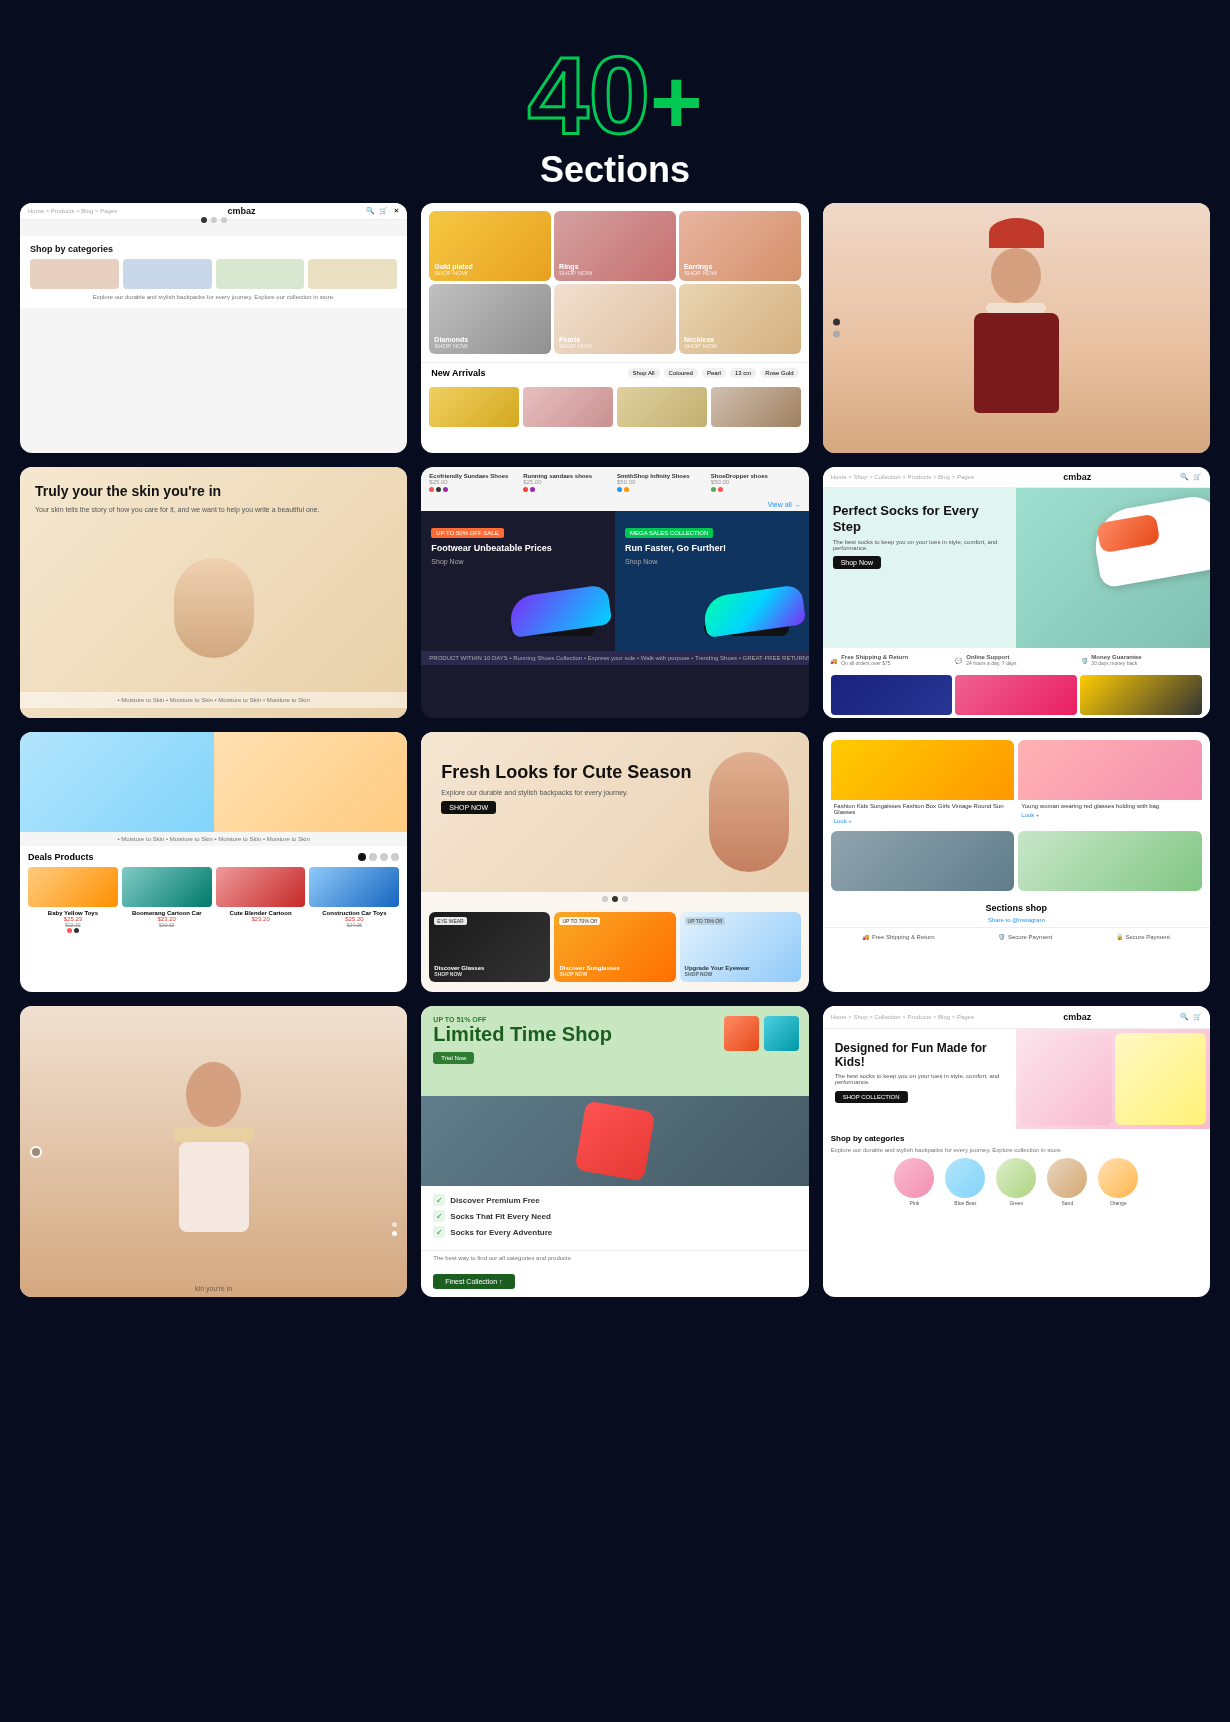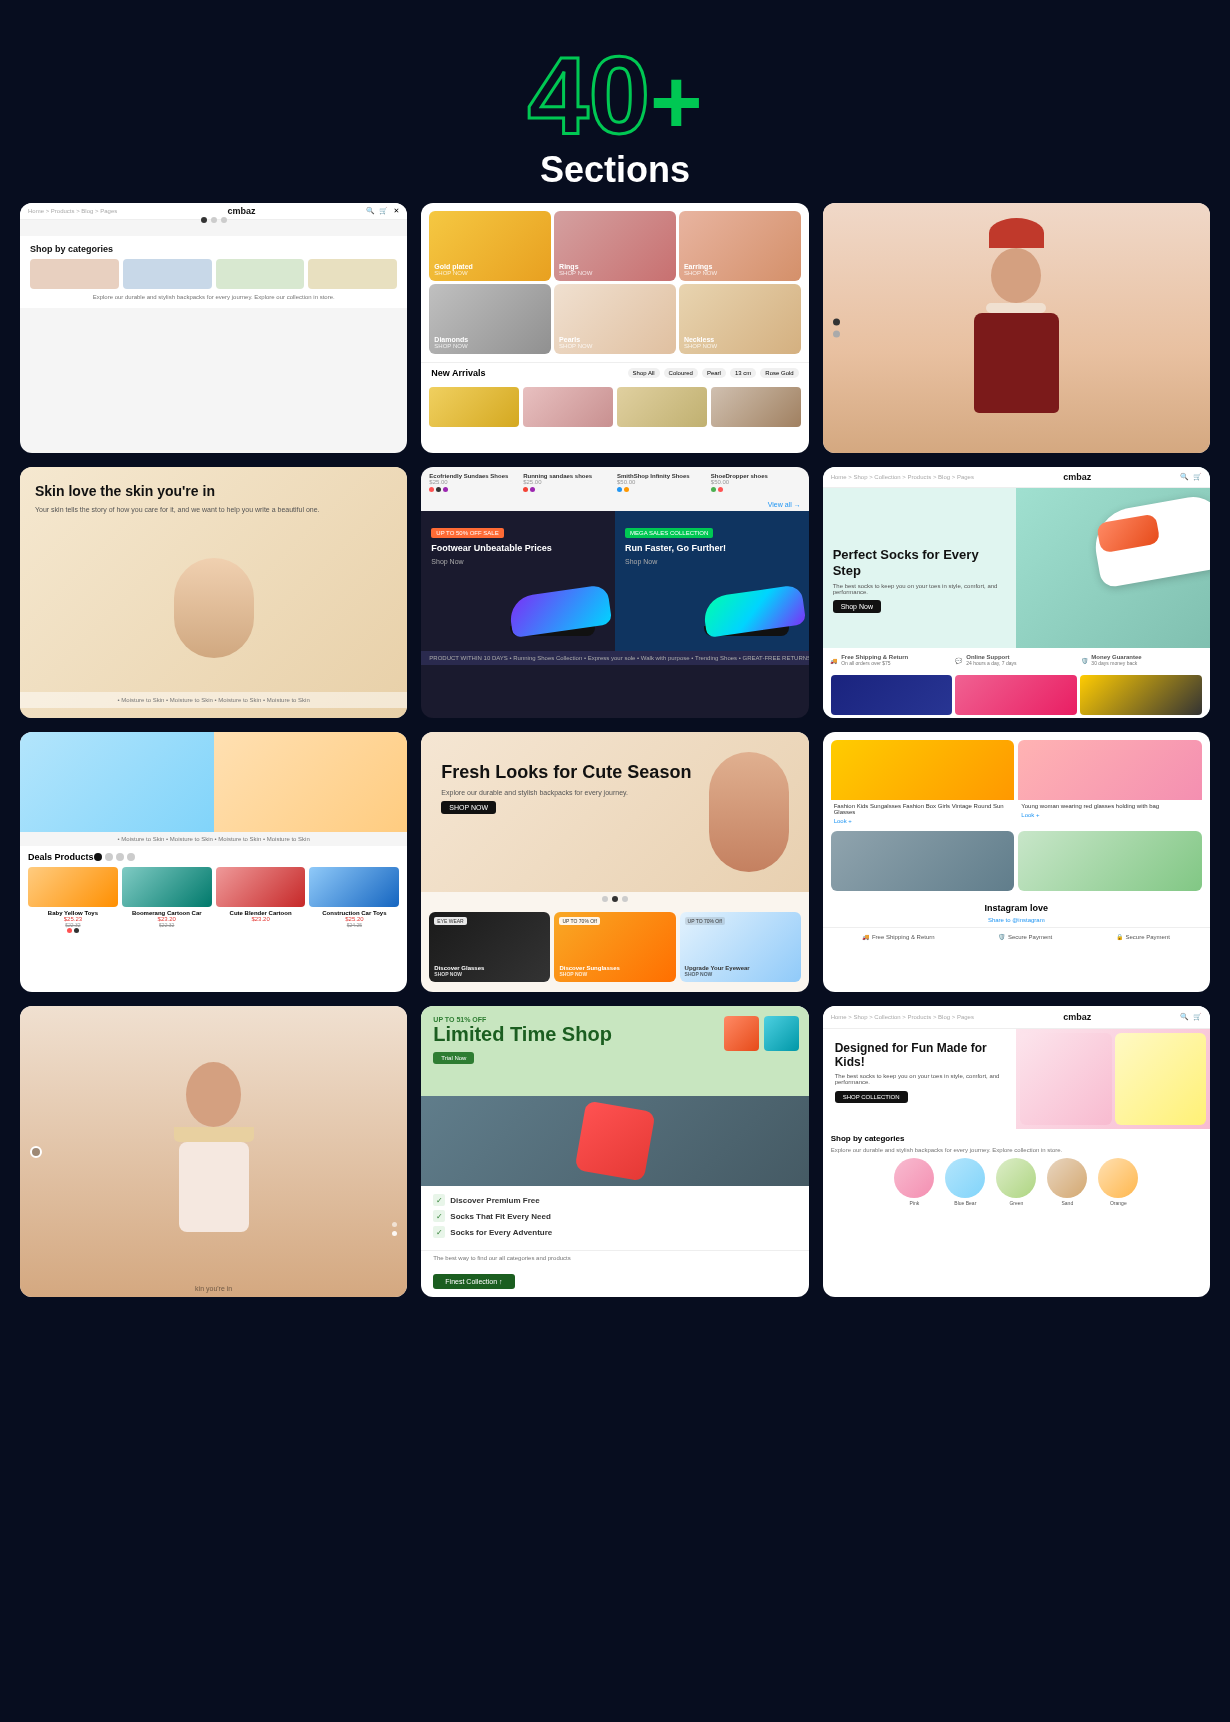--- a/index.html
+++ b/index.html
@@ -338,21 +338,20 @@
     }
 
     .socks-content {
       display: grid;
       grid-template-columns: 1fr 1fr;
       height: 160px;
     }
 
     .socks-text {
       padding: 15px 10px;
-      margin-top: 44px;
     }
 
     .socks-title {
       font-size: 13px;
       font-weight: 800;
       color: #111;
       line-height: 1.2;
     }
 
     .socks-desc {
@@ -913,21 +912,21 @@
     </div>
   </div>
 
 </div>
 
 <div class="grid-row">
 
   <div class="card card-skincare">
     <div style="height:100%;background:linear-gradient(135deg,#f5e8d0,#e8d0a8);display:flex;align-items:center;justify-content:center;flex-direction:column;padding:15px;position:relative;">
       <div style="position:absolute;top:15px;left:15px;right:15px;">
-        <div style="font-size:14px;font-weight:800;color:#111;line-height:1.3;">Skin love the skin you're in</div>
+        <div style="font-size:14px;font-weight:800;color:#111;line-height:1.3;">Truly your the skin you're in</div>
         <div style="font-size:7px;color:#555;margin-top:6px;">Your skin tells the story of how you care for it, and we want to help you write a beautiful one.</div>
       </div>
       <div style="position:absolute;bottom:10px;left:0;right:0;padding:5px 8px;background:rgba(255,255,255,0.5);">
         <div style="font-size:6px;color:#777;text-align:center;">• Moisture to Skin • Moisture to Skin • Moisture to Skin • Moisture to Skin</div>
       </div>
       <div style="width:80px;height:100px;background:linear-gradient(180deg,#f0d0b0,#d0a880);border-radius:40px;margin-top:30px;"></div>
     </div>
   </div>
 
   <div class="card card-shoes">
@@ -1051,21 +1050,21 @@
 
 <div class="grid-row">
 
   <div class="card card-baby">
     <div class="baby-top">
       <div class="baby-img-1"></div>
       <div class="baby-img-2"></div>
     </div>
     <div style="font-size:6px;color:#777;text-align:center;padding:4px;background:#f5f5f5;">• Moisture to Skin • Moisture to Skin • Moisture to Skin • Moisture to Skin</div>
     <div class="deals-section">
-      <div style="display:flex;align-items:center;">
+      <div style="display:flex;justify-content:space-between;align-items:center;">
         <div class="deals-title">Deals Products</div>
         <div style="display:flex;gap:3px;">
           <div style="width:8px;height:8px;border-radius:50%;background:#111;"></div>
           <div style="width:8px;height:8px;border-radius:50%;background:#ccc;"></div>
           <div style="width:8px;height:8px;border-radius:50%;background:#ccc;"></div>
           <div style="width:8px;height:8px;border-radius:50%;background:#ccc;"></div>
         </div>
       </div>
       <div class="deals-grid">
         <div class="deal-item">
@@ -1152,21 +1151,21 @@
         <div class="insta-caption">Young woman wearing red glasses holding with bag</div>
         <div style="font-size:6px;color:#2196f3;padding:0 3px 3px;">Look +</div>
       </div>
       <div class="insta-item">
         <div class="insta-img insta-img-3"></div>
       </div>
       <div class="insta-item">
         <div class="insta-img insta-img-4"></div>
       </div>
     </div>
-    <div class="insta-shop-title">Instagram love</div>
+    <div class="insta-shop-title">Sections shop</div>
     <div class="insta-shop-link">Share to @instagram</div>
     <div class="insta-feature-row">
       <div class="insta-feature">🚚 <span>Free Shipping &amp; Return</span></div>
       <div class="insta-feature">🛡️ <span>Secure Payment</span></div>
       <div class="insta-feature">🔒 <span>Secure Payment</span></div>
     </div>
   </div>
 
 </div>
 

